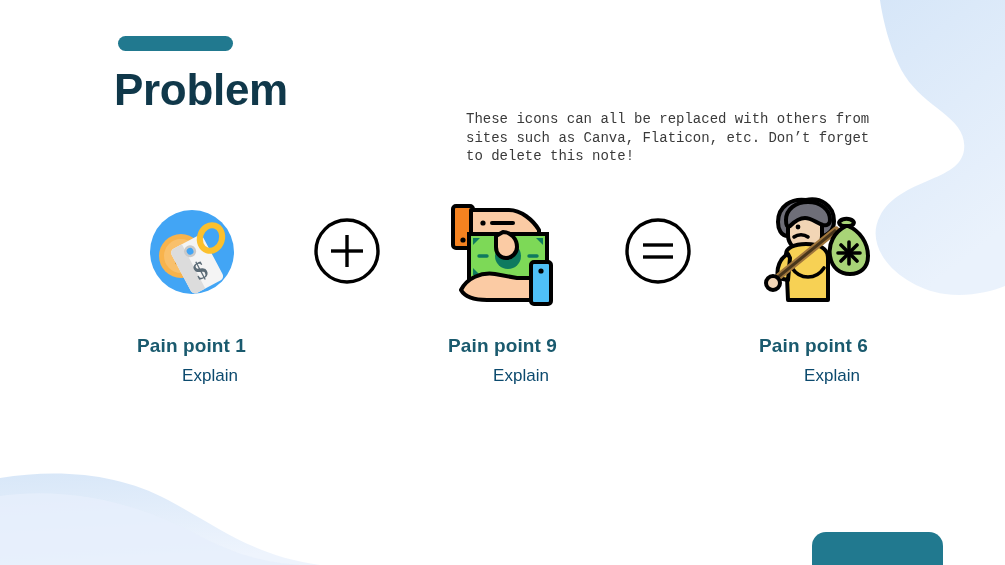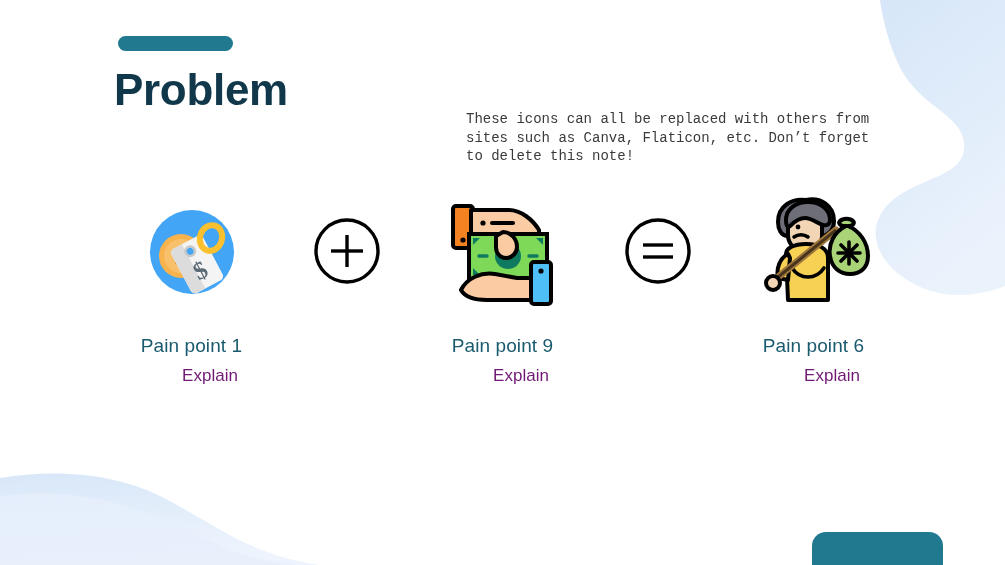--- a/index.html
+++ b/index.html
@@ -109,31 +109,31 @@
   .op-box {
     width: 70px;
     height: 70px;
     display: flex;
     align-items: center;
     justify-content: center;
   }
   .point-title {
     margin-top: 24px;
     font-size: 19px;
-    font-weight: normal;
+    font-weight: bold;
     color: #1A5A6E;
     letter-spacing: 0.1px;
     white-space: nowrap;
     font-family: "Liberation Sans", sans-serif;
   }
   .point-desc {
     margin-top: 9px;
     font-size: 17px;
     font-weight: normal;
-    color: #701a75;
+    color: #0c4a6e;
     white-space: nowrap;
     font-family: "Liberation Sans", sans-serif;
     margin-left: 37px;
   }
 
   
   .teal-block {
     position: absolute;
     left: 812px;
     top: 532px;

